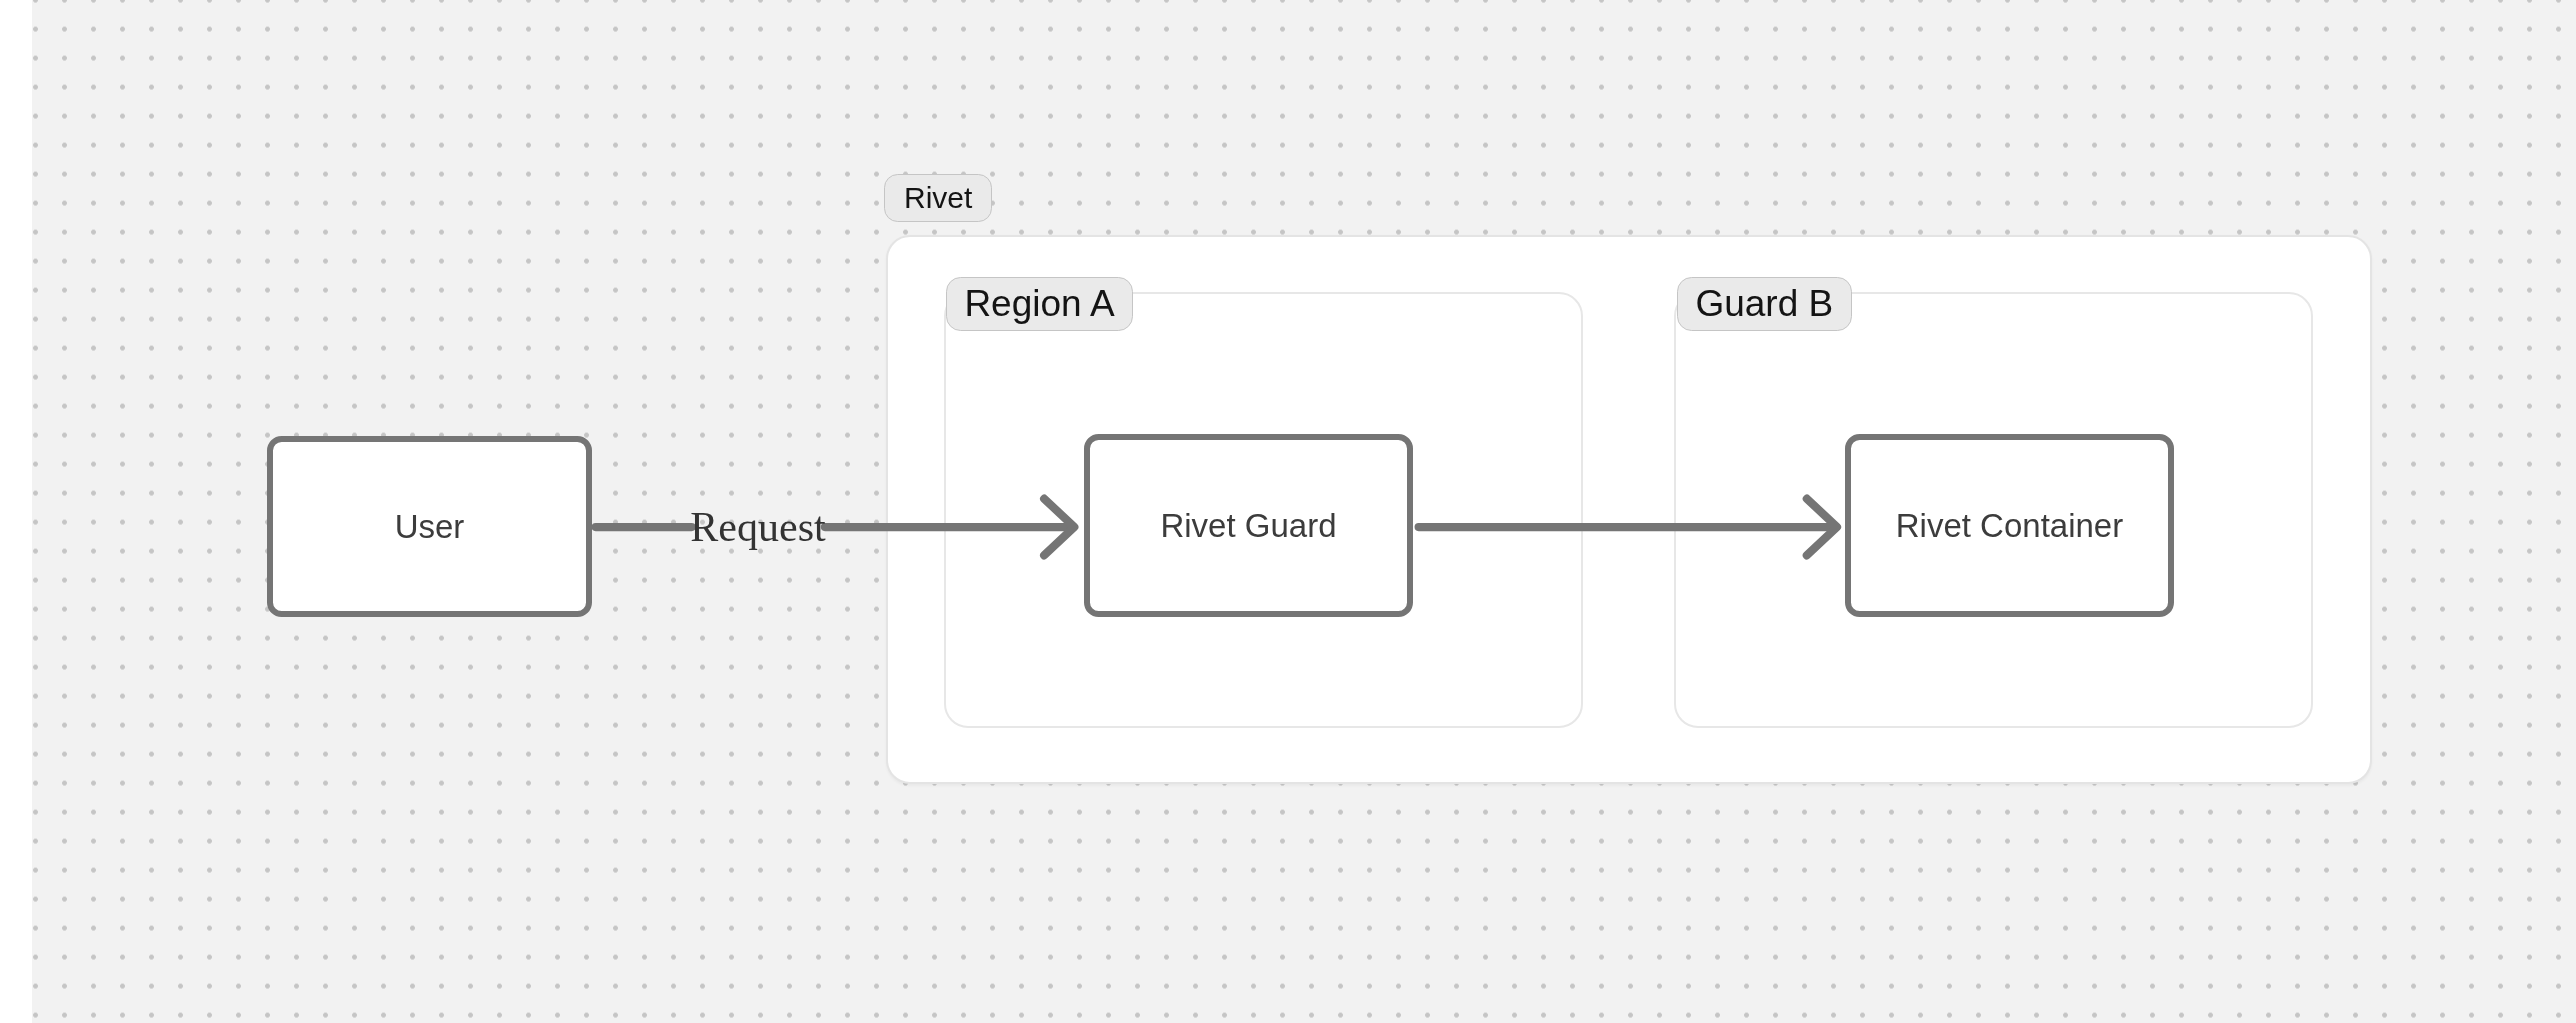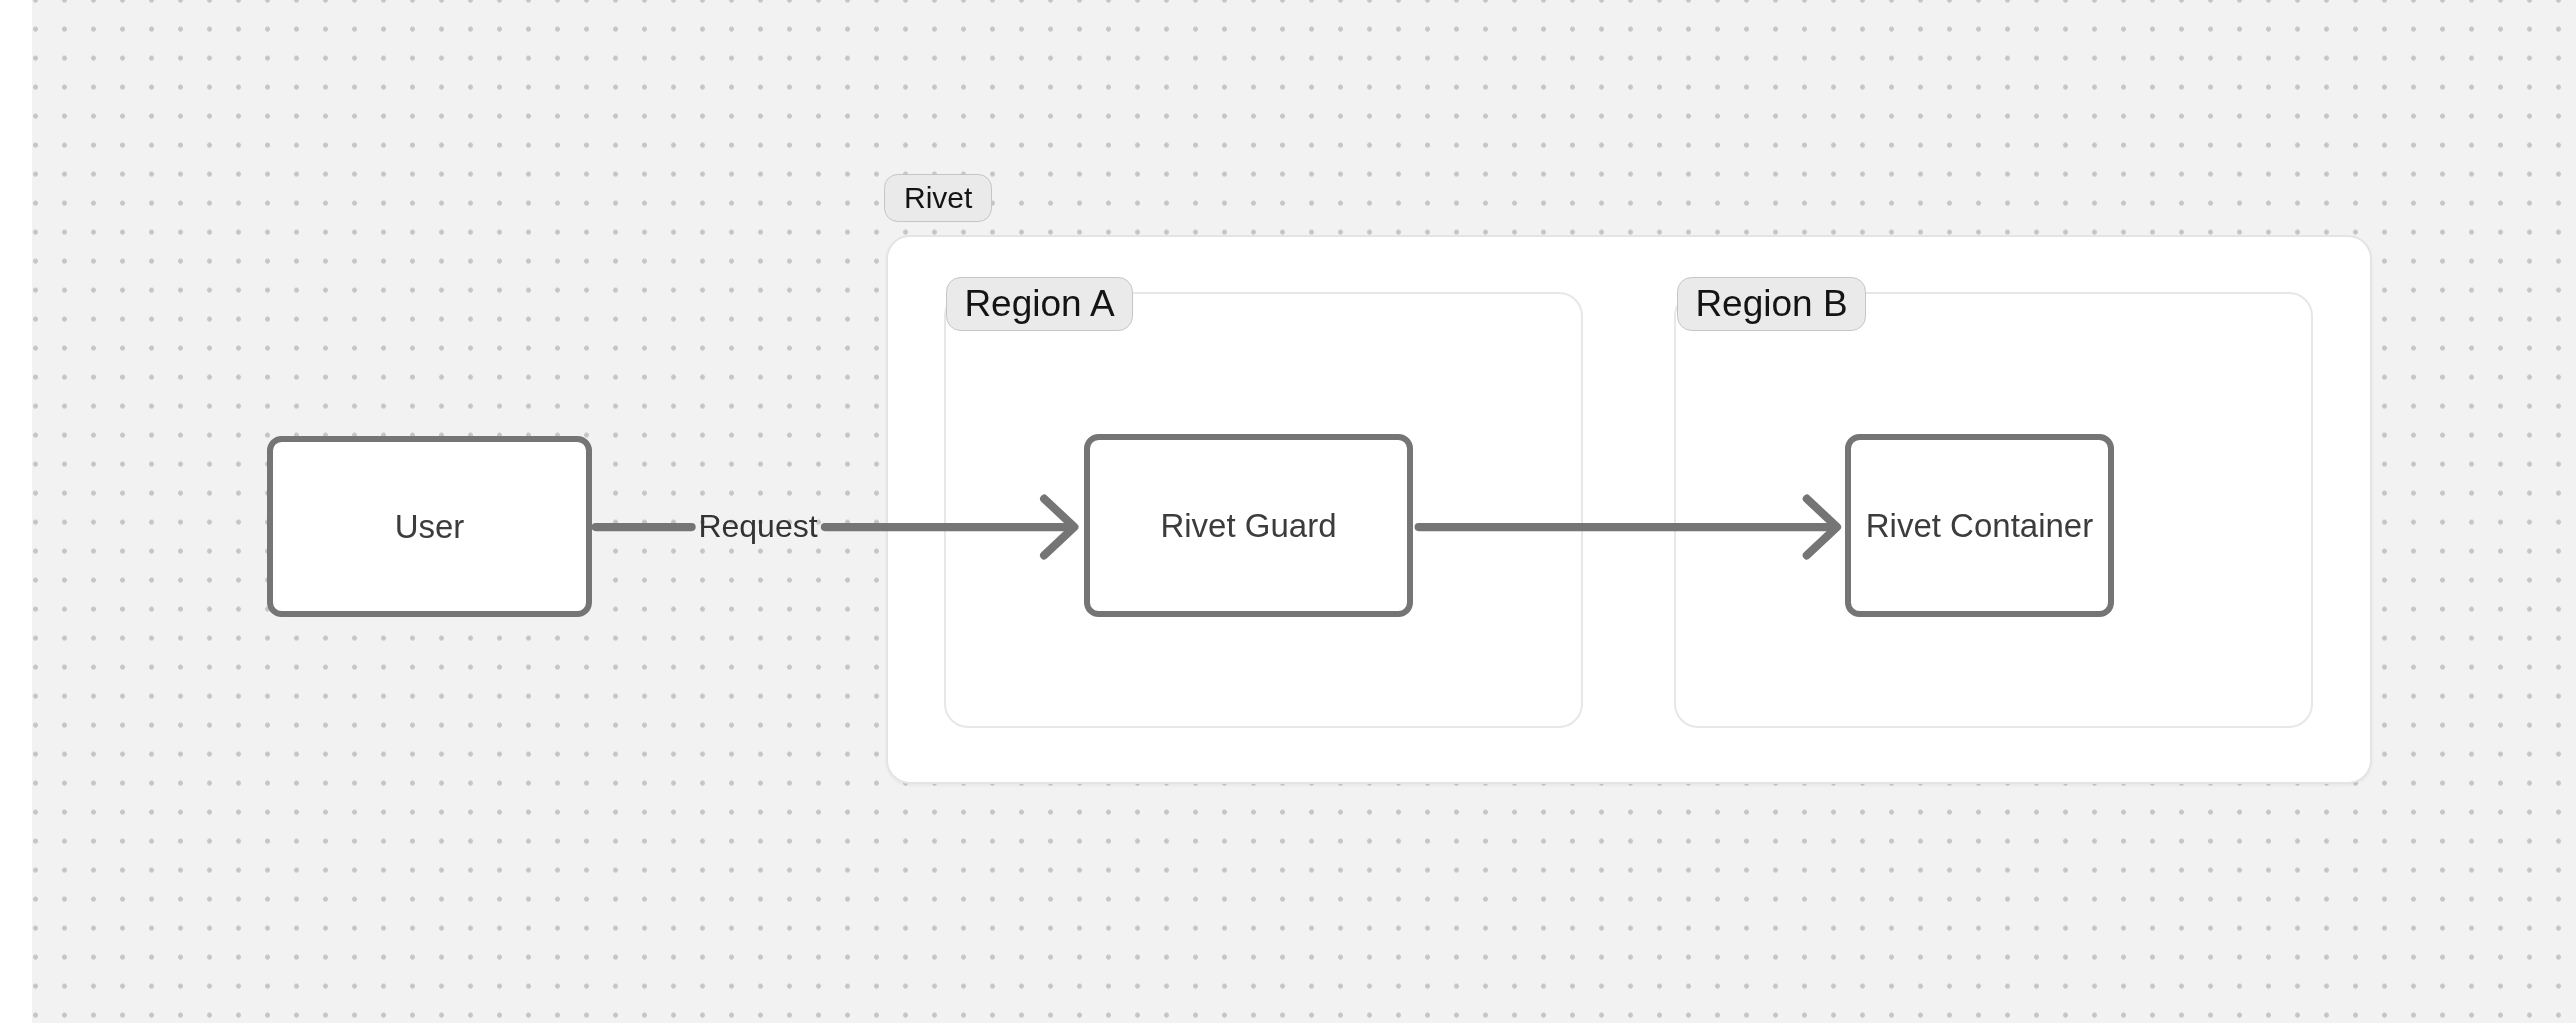--- a/index.html
+++ b/index.html
@@ -86,21 +86,21 @@
     background: var(--fill, #ffffff);
     border: 6.4px solid var(--node-border, #757575);
     border-radius: 14.6px;
     box-sizing: border-box;
     color: var(--node-text, #3c3c3c);
     font-size: 33px;
     white-space: nowrap;
   }
   .node-user { left: 235px; top: 436px; width: 325px; height: 181px; }
   .node-guard { left: 1052px; top: 434px; width: 329px; height: 183px; }
-  .node-container { left: 1813px; top: 434px; width: 269px; height: 183px; }
+  .node-container { left: 1813px; top: 434px; width: 329px; height: 183px; }
 
   
   .arrows {
     position: absolute;
     left: 0; top: 0;
     width: 2576px;
     height: 1023px;
     pointer-events: none;
   }
   .arrow-stroke {
@@ -115,37 +115,38 @@
   .edge-label {
     position: absolute;
     left: 644px;
     top: 501px;
     width: 164px;
     height: 51px;
     display: flex;
     align-items: center;
     justify-content: center;
     color: #333333;
-    font-size: 32px;
+    font-size: 42px;
     white-space: nowrap;
+    font-family: Liberation Serif, serif;
   }
 </style>
 </head>
 <body>
 
 <div class="canvas" style="--canvas-bg: #f2f2f2; --dot: #c5c5c5; --fill: #ffffff; --container-border: #e4e4e4; --region-border: #e7e7e7; --pill-fill: #eaeaea; --pill-border: #c5c5c5; --node-border: #757575; --node-text: #3c3c3c; --arrow: #757575;">
 
   <div class="group-container"></div>
 
   <div class="region region-a"></div>
   <div class="region region-b"></div>
 
   <div class="pill pill-group">Rivet</div>
   <div class="pill pill-region pill-region-a">Region A</div>
-  <div class="pill pill-region pill-region-b">Region B</div>
+  <div class="pill pill-region pill-region-b">Guard B</div>
 
   <div class="node node-user">
     <span>User</span>
   </div>
   <div class="node node-guard">
     <span>Rivet Guard</span>
   </div>
   <div class="node node-container">
     <span>Rivet Container</span>
   </div>

